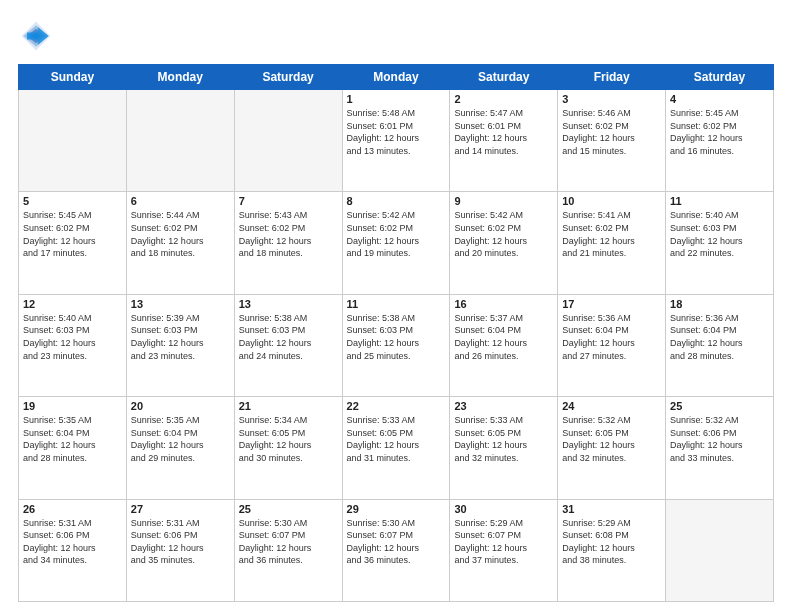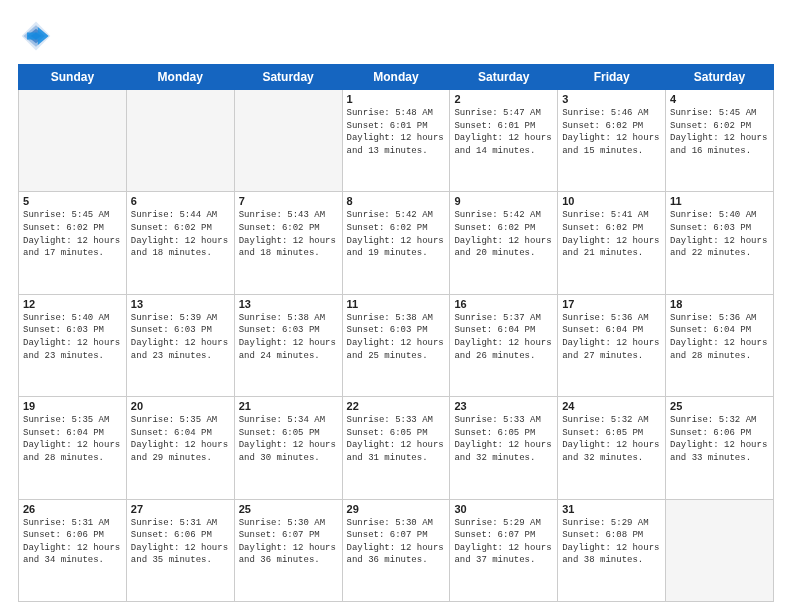--- a/index.html
+++ b/index.html
@@ -82,21 +82,20 @@
       font-size: 11px;
       font-weight: bold;
       color: #222;
       display: block;
       margin-bottom: 2px;
     }
     .day-info {
       font-size: 9px;
       color: #333;
       line-height: 1.4;
-      font-family: Liberation Mono, monospace;
     }
   </style>
 </head>
 <body>
 
 <div class="page">
   <div class="header">
     <div class="logo">
       <svg class="logo-icon" viewBox="0 0 40 40">
         <polygon points="20,4 36,20 20,36 4,20" fill="#1565c0" opacity="0.15"></polygon>

